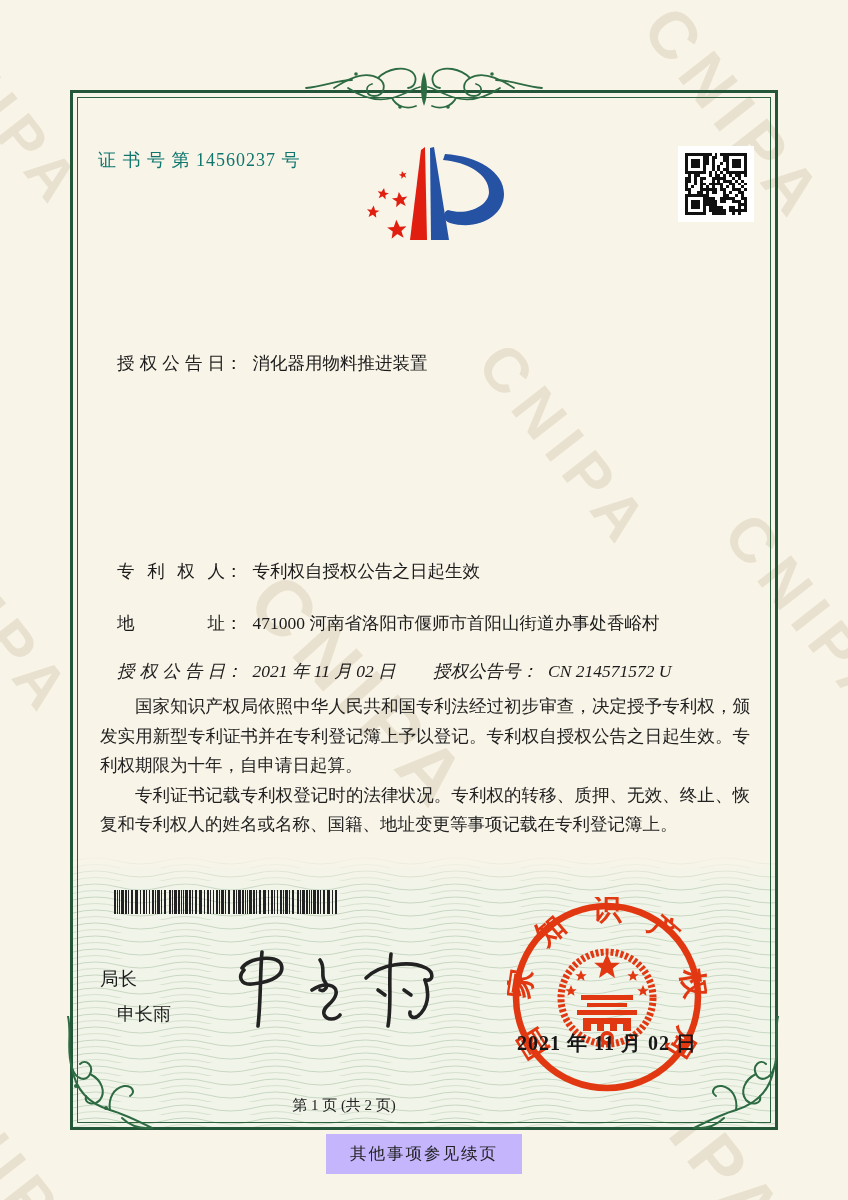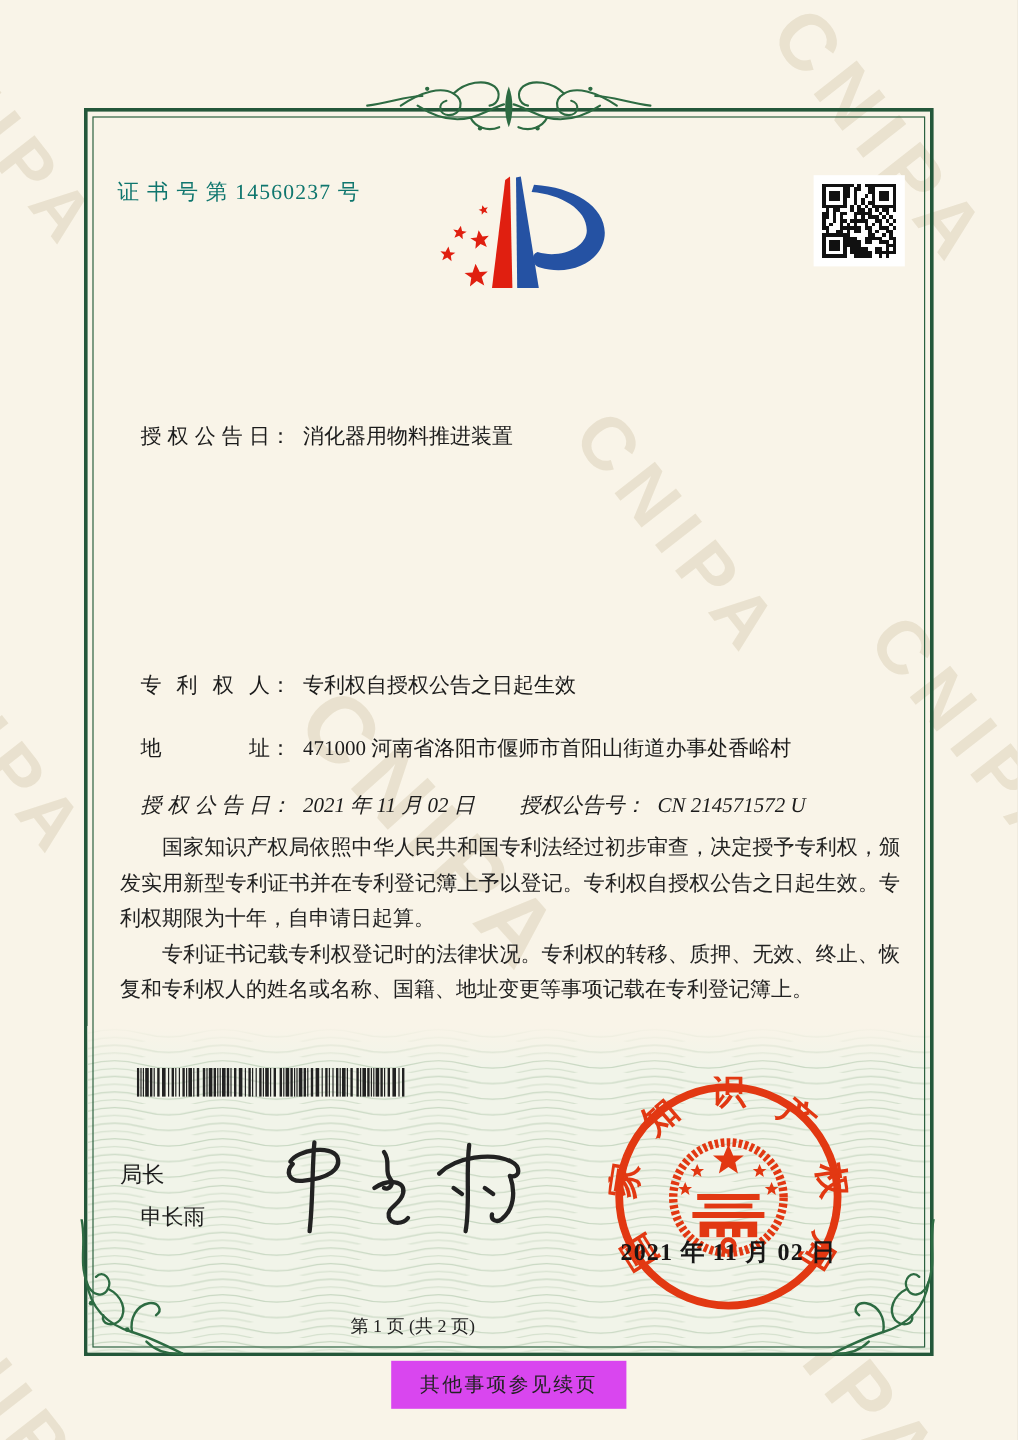--- a/index.html
+++ b/index.html
@@ -34,21 +34,21 @@
   .barcode{position:absolute;left:114px;top:890px;z-index:5;}
   .signer-role{position:absolute;left:100px;top:966px;font-size:18.5px;z-index:5;
                font-family:"Liberation Sans","DejaVu Sans",sans-serif;}
   .signer-name{position:absolute;left:117px;top:1002px;font-size:18px;z-index:5;
                font-family:"Liberation Sans","DejaVu Sans",sans-serif;}
   .signature{position:absolute;left:228px;top:938px;z-index:5;}
   .seal{position:absolute;left:507px;top:897px;z-index:5;}
   .seal-date{position:absolute;left:507px;top:1030px;width:200px;text-align:center;font-size:20px;
              font-weight:bold;letter-spacing:1px;color:#161616;z-index:6;}
   .page-no{position:absolute;left:0;top:1096px;width:688px;text-align:center;font-size:15px;z-index:5;color:#222;}
-  .note{position:absolute;left:50%;top:1134px;transform:translateX(-50%);background:#d946ef;
+  .note{position:absolute;left:50%;top:1134px;transform:translateX(-50%);background:#c4b5fd;
         padding:9px 24px;font-size:16.5px;letter-spacing:2px;z-index:5;color:#222;white-space:nowrap;}
 </style>
 </head>
 <body>
 
 <div class="page">
 
   <span class="wm" style="left:-45px;top:-4px;font-size:60px;">CNIPA</span>
   <span class="wm" style="left:688px;top:-8px;font-size:66px;">CNIPA</span>
   <span class="wm" style="left:520px;top:330px;font-size:62px;">CNIPA</span>

